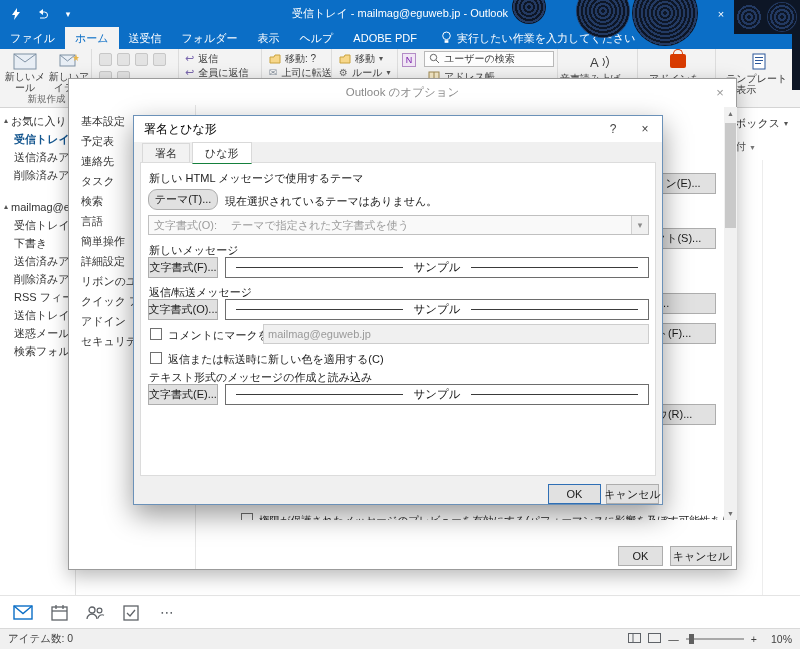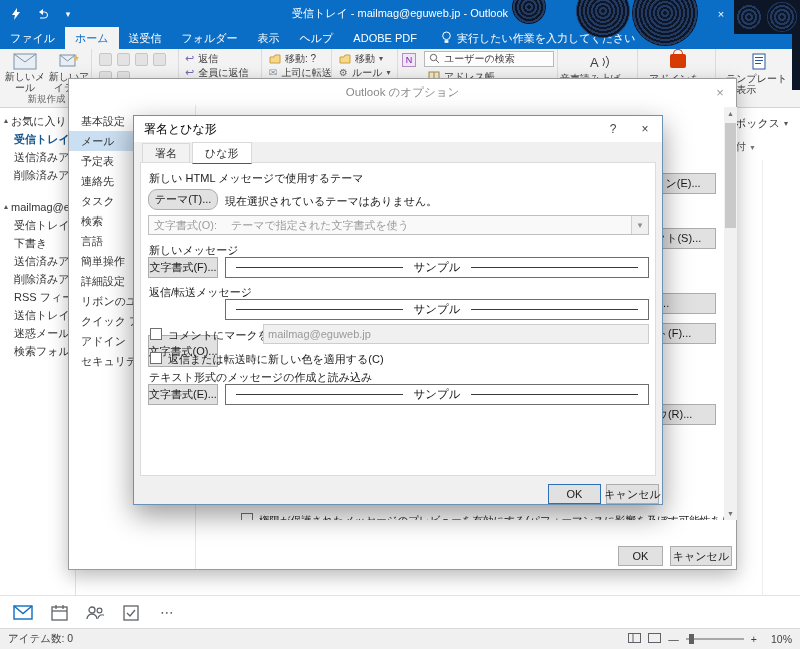--- a/index.html
+++ b/index.html
@@ -387,21 +387,20 @@
   </div>
 
   <div class="optdlg">
     <div class="dtitle">
       <span class="t">Outlook のオプション</span>
       <span class="dclose">×</span>
     </div>
 
     <div class="opt-nav">
       <div class="ni">基本設定</div>
-      <div class="ni sel">メール</div>
       <div class="ni">予定表</div>
       <div class="ni">連絡先</div>
       <div class="ni">タスク</div>
       <div class="ni">検索</div>
       <div class="ni">言語</div>
       <div class="ni">簡単操作</div>
       <div class="ni">詳細設定</div>
       <div class="ni">リボンのユーザー設定</div>
       <div class="ni">クイック アクセス ツール バー</div>
       <div class="ni">アドイン</div>
@@ -456,21 +455,21 @@
 
       <span class="lbl" style="left:8px;top:80px;">新しいメッセージ</span>
       <div class="wbtn" style="left:7px;top:94px;width:70px;height:21px;">文字書式(F)...</div>
       <div class="preview" style="left:84px;top:94px;width:424px;height:21px;">
         <span class="pline"></span>
           <span class="ptext">サンプル</span>
           <span class="pline"></span>
       </div>
 
       <span class="lbl" style="left:8px;top:122px;">返信/転送メッセージ</span>
-      <div class="wbtn" style="left:7px;top:136px;width:70px;height:32px;margin-top:36px;">文字書式(O)...</div>
+      <div class="wbtn" style="left:7px;top:136px;width:70px;height:21px;">文字書式(O)...</div>
       <div class="preview" style="left:84px;top:136px;width:424px;height:21px;">
         <span class="pline"></span>
           <span class="ptext">サンプル</span>
           <span class="pline"></span>
       </div>
 
       <span class="cbx" style="left:9px;top:165px;"></span>
       <span class="lbl" style="left:27px;top:165px;">コメントにマークをつける(M):</span>
       <div class="tbx" style="left:122px;top:161px;width:386px;height:20px;">mailmag@eguweb.jp</div>
 

